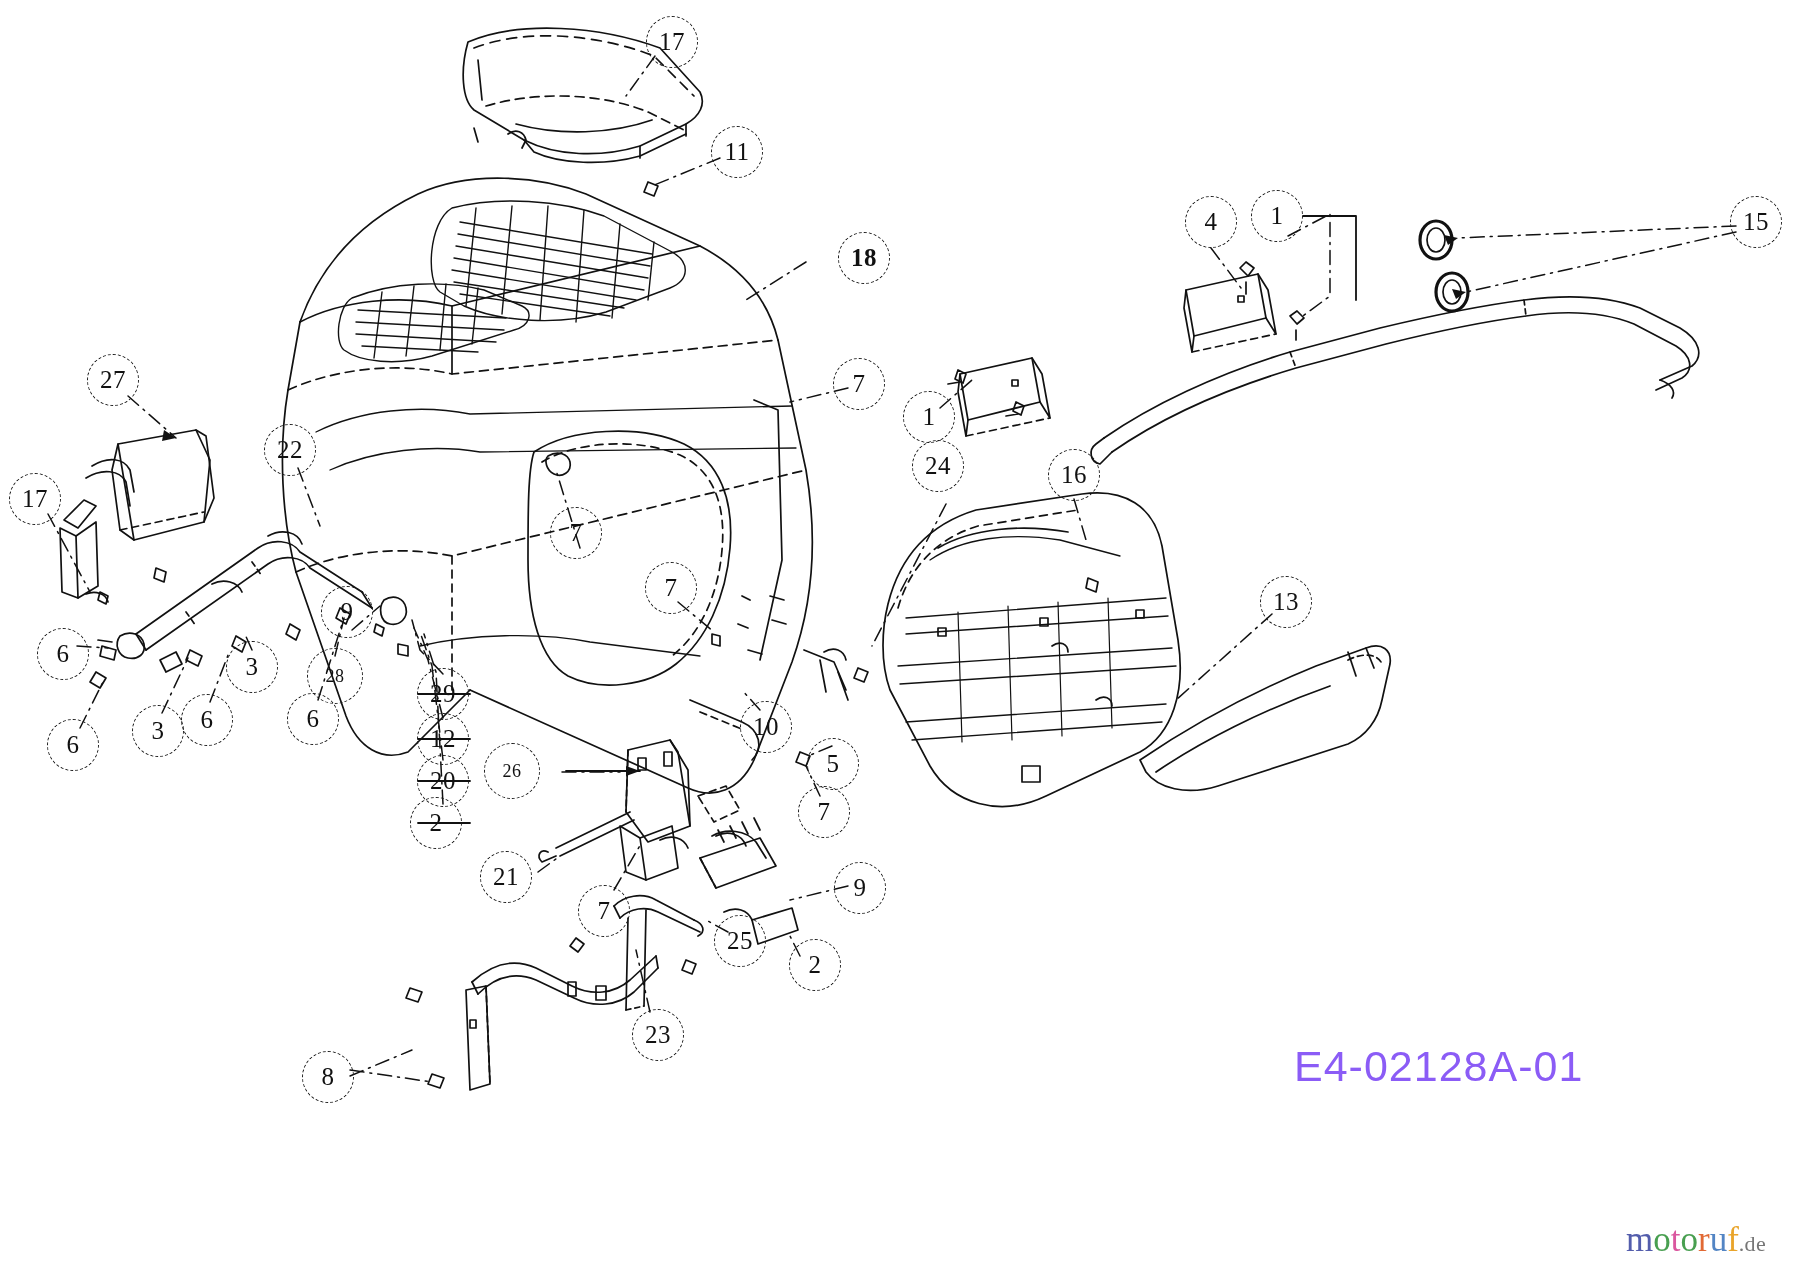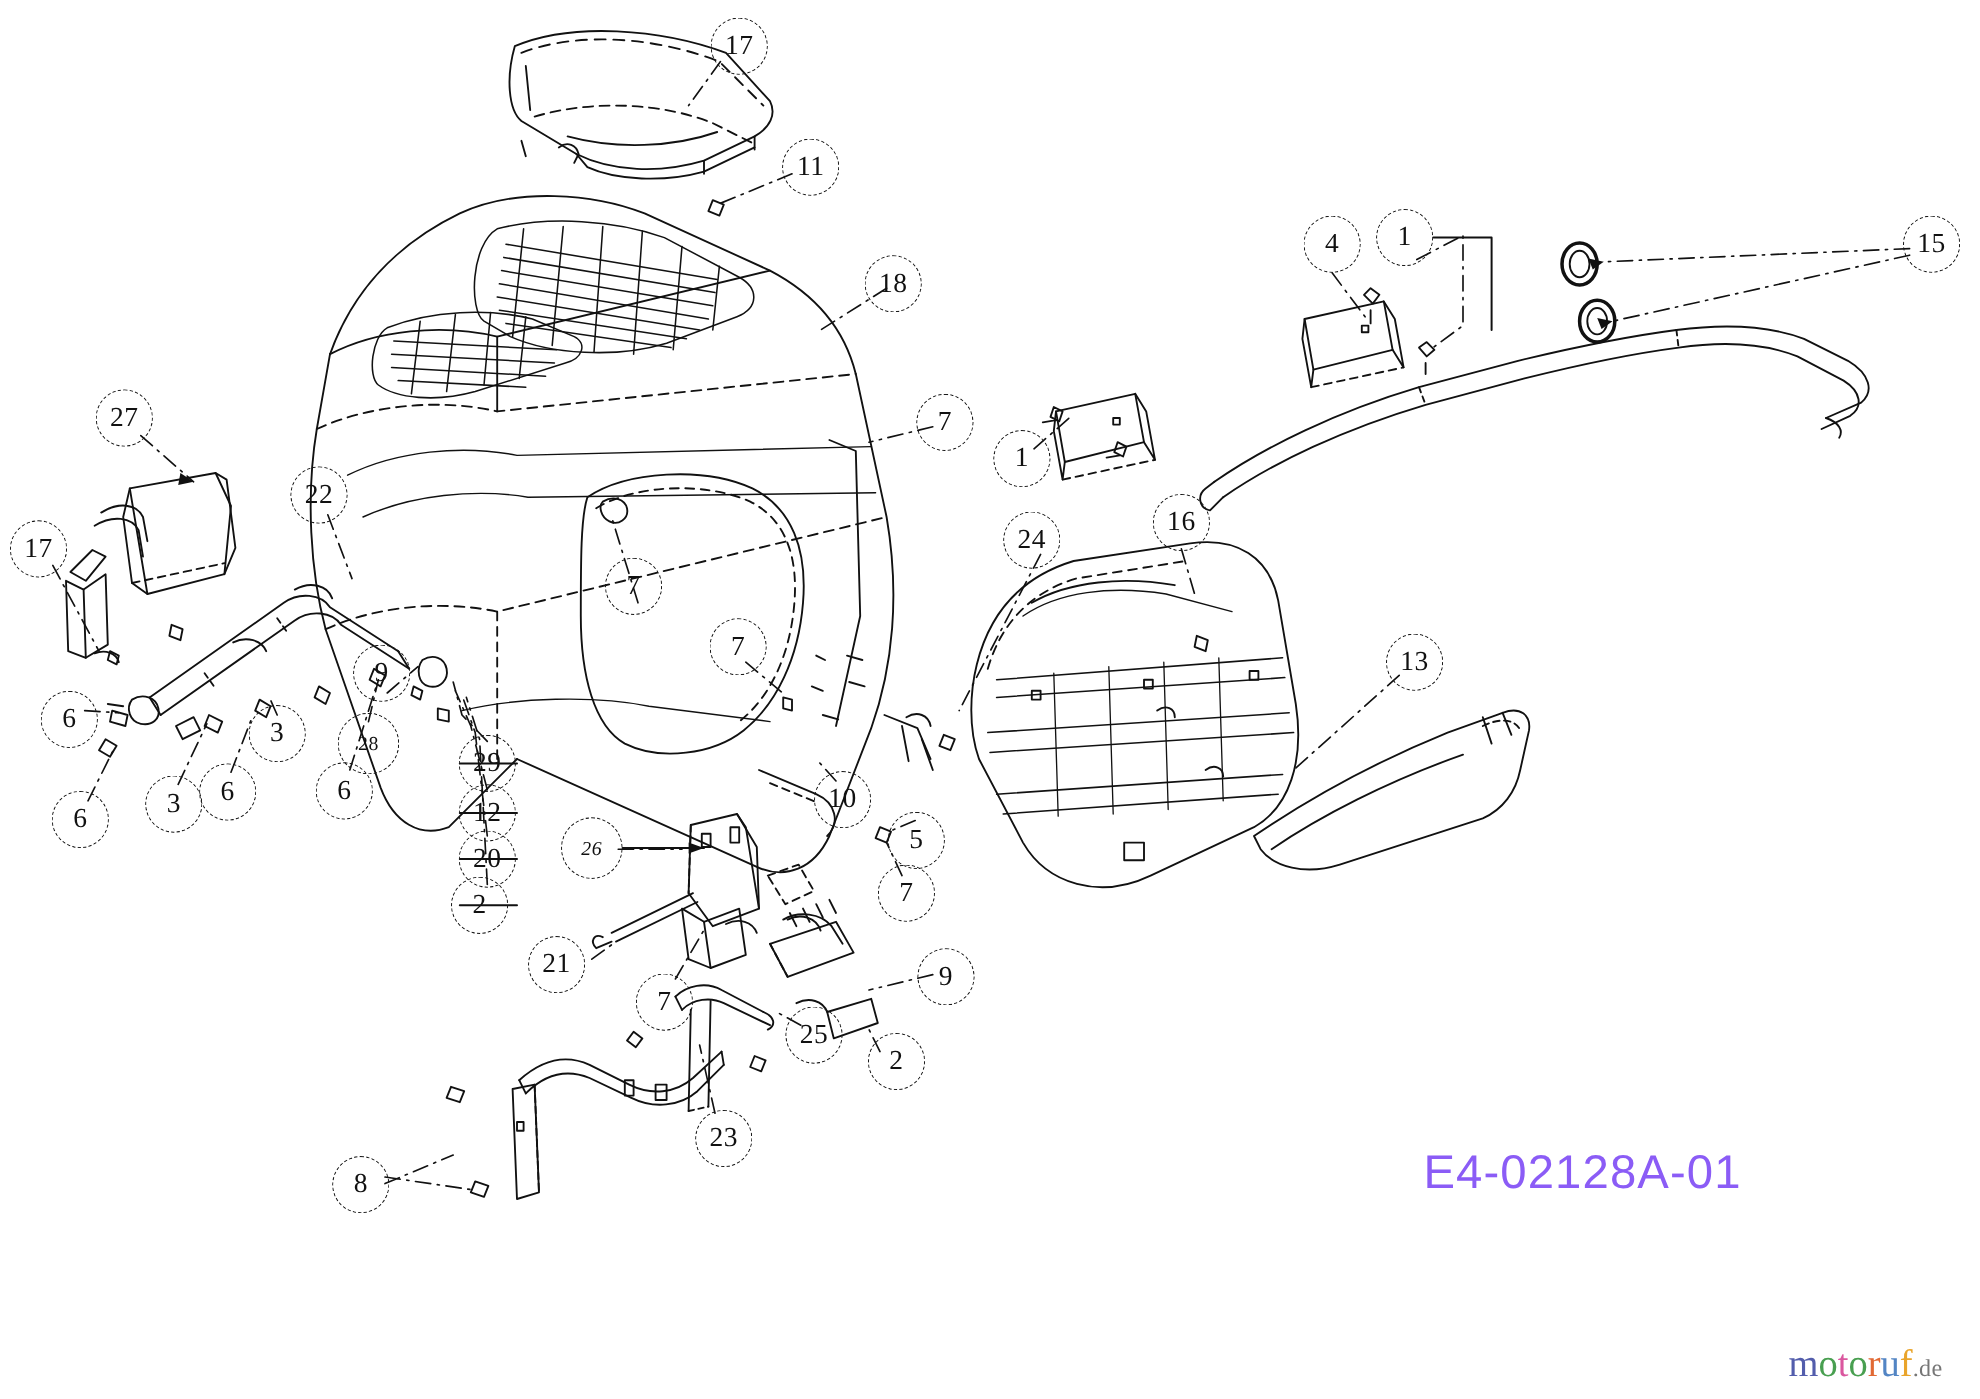--- a/index.html
+++ b/index.html
@@ -395,47 +395,47 @@
         <path d="M1458,238 l-14,-3 4,10 z"></path>
         <path d="M1466,292 l-14,-3 4,10 z"></path>
       </g>
 
     </g>
   </svg>
 
   <div id="callouts">
       <div class="callout sz-n" style="left: 672px; top: 42px;">17</div>
       <div class="callout sz-n" style="left: 737px; top: 152px;">11</div>
-      <div class="callout sz-n" style="left: 812px; top: 258px;">18</div>
+      <div class="callout sz-n" style="left: 864px; top: 258px; font-weight: bold;">18</div>
       <div class="callout sz-n" style="left: 1211px; top: 222px;">4</div>
       <div class="callout sz-n" style="left: 1277px; top: 216px;">1</div>
       <div class="callout sz-n" style="left: 1756px; top: 222px; text-align: center;">15</div>
       <div class="callout sz-n" style="left: 859px; top: 384px;">7</div>
       <div class="callout sz-n" style="left: 929px; top: 417px;">1</div>
       <div class="callout sz-n" style="left: 1074px; top: 475px;">16</div>
-      <div class="callout sz-n" style="left: 938px; top: 491px;">24</div>
+      <div class="callout sz-n" style="left: 938px; top: 466px;">24</div>
       <div class="callout sz-n" style="left: 113px; top: 380px;">27</div>
       <div class="callout sz-n" style="left: 290px; top: 450px;">22</div>
       <div class="callout sz-n" style="left: 35px; top: 499px;">17</div>
       <div class="callout sz-n" style="left: 576px; top: 533px;">7</div>
       <div class="callout sz-n" style="left: 671px; top: 588px;">7</div>
       <div class="callout sz-n" style="left: 1286px; top: 602px;">13</div>
       <div class="callout sz-n" style="left: 347px; top: 612px;">9</div>
       <div class="callout sz-n" style="left: 63px; top: 654px;">6</div>
       <div class="callout sz-n" style="left: 252px; top: 667px;">3</div>
       <div class="callout sz-w" style="left: 335px; top: 676px;">28</div>
       <div class="callout sz-n" style="left: 443px; top: 694px;">29</div>
       <div class="callout sz-n" style="left: 73px; top: 745px;">6</div>
       <div class="callout sz-n" style="left: 158px; top: 731px;">3</div>
       <div class="callout sz-n" style="left: 207px; top: 720px;">6</div>
       <div class="callout sz-n" style="left: 313px; top: 719px;">6</div>
       <div class="callout sz-n" style="left: 443px; top: 739px;">12</div>
       <div class="callout sz-n" style="left: 766px; top: 727px;">10</div>
       <div class="callout sz-n" style="left: 833px; top: 764px;">5</div>
-      <div class="callout sz-w" style="left: 538px; top: 771px; font-style: italic;">26</div>
+      <div class="callout sz-w" style="left: 512px; top: 771px;">26</div>
       <div class="callout sz-n" style="left: 443px; top: 781px;">20</div>
       <div class="callout sz-n" style="left: 824px; top: 812px;">7</div>
       <div class="callout sz-n" style="left: 436px; top: 823px;">2</div>
       <div class="callout sz-n" style="left: 506px; top: 877px;">21</div>
       <div class="callout sz-n" style="left: 860px; top: 888px;">9</div>
       <div class="callout sz-n" style="left: 604px; top: 911px;">7</div>
       <div class="callout sz-n" style="left: 740px; top: 941px;">25</div>
       <div class="callout sz-n" style="left: 815px; top: 965px;">2</div>
       <div class="callout sz-n" style="left: 658px; top: 1035px;">23</div>
       <div class="callout sz-n" style="left: 328px; top: 1077px;">8</div>

